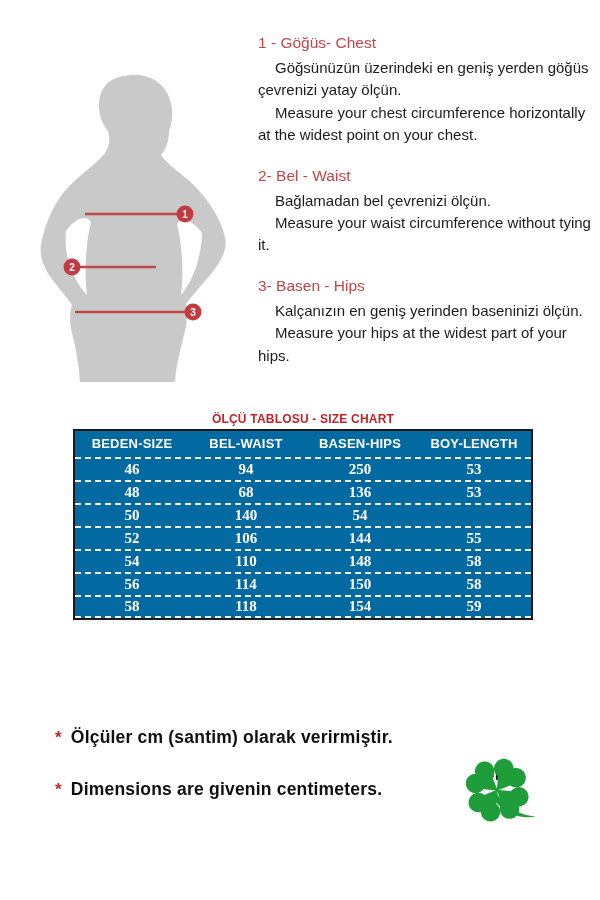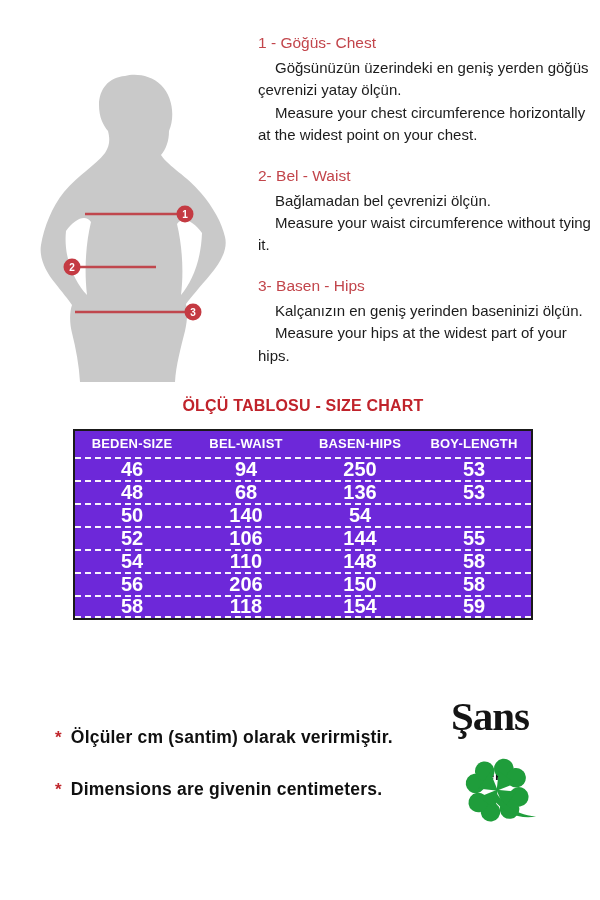--- a/index.html
+++ b/index.html
@@ -19,34 +19,34 @@
   .inst { margin:0 0 19px 0; }
   .inst-heading {
     color:#c2454b; font-size:15.5px; font-weight:400; margin:0 0 4px 0; line-height:20px;
   }
   .inst p {
     margin:0; color:#1c1c1c; font-size:15px; line-height:22.4px; text-indent:17px;
   }
 
   
   .chart-title {
-    position:absolute; left:73px; top:397px; width:460px; text-align:center;
-    color:#c0232b; font-weight:bold; font-size:16px; letter-spacing:.2px;
+    position:absolute; left:73px; top:412px; width:460px; text-align:center;
+    color:#c0232b; font-weight:bold; font-size:12px; letter-spacing:.2px;
   }
   .size-table {
     position:absolute; left:73px; top:429px; width:460px;
-    background:#6d28d9; border:2px solid #1a1a1a; box-sizing:border-box;
+    background:#0369a1; border:2px solid #1a1a1a; box-sizing:border-box;
   }
   .srow {
     display:grid; grid-template-columns:1fr 1fr 1fr 1fr;
     color:#ffffff; text-align:center; font-weight:bold;
   }
   .srow.head { font-size:13px; height:26px; line-height:26px; letter-spacing:.2px; }
-  .srow.data { font-size:20px; height:21px; line-height:21px;
-    border-top:2px dashed rgba(255,255,255,.95); }
+  .srow.data { font-size:15px; height:21px; line-height:21px;
+    border-top:2px dashed rgba(255,255,255,.95);font-family:Liberation Serif, serif; }
   .srow.data:last-child { border-bottom:2px dashed rgba(255,255,255,.95); height:19px; line-height:19px; }
 
   
   .note {
     position:absolute; left:55px; display:flex; gap:9px; align-items:baseline;
     font-weight:bold; font-size:17.5px; color:#101010; letter-spacing:.2px;
   }
   .note .star { color:#c0262c; font-size:17px; }
   .note.n1 { top:727px; }
   .note.n2 { top:779px; }
@@ -166,42 +166,41 @@
       <div>55</div>
     </div>
     <div class="srow data">
       <div>54</div>
       <div>110</div>
       <div>148</div>
       <div>58</div>
     </div>
     <div class="srow data">
       <div>56</div>
-      <div>206</div>
+      <div>114</div>
       <div>150</div>
       <div>58</div>
     </div>
     <div class="srow data">
       <div>58</div>
       <div>118</div>
       <div>154</div>
       <div>59</div>
     </div>
   </div>
 
   <div class="note n1">
     <span class="star">*</span>
     <span>Ölçüler  cm (santim) olarak verirmiştir.</span>
   </div>
   <div class="note n2">
     <span class="star">*</span>
     <span>Dimensions are givenin centimeters.</span>
   </div>
 
-  <div class="brand-name">Şans</div>
   <div class="brand-sub">Tekstil</div>
   <svg class="clover-svg" viewBox="-46 -46 94 94">
     <g fill="#1f9d3b" transform="rotate(-8)">
       <g transform="rotate(-45)">
         <circle cx="-9" cy="-25" r="11.5"></circle>
           <circle cx="9" cy="-25" r="11.5"></circle>
         <polygon points="-12,-19 12,-19 0,1"></polygon>
       </g>
       <g transform="rotate(45)">
         <circle cx="-9" cy="-25" r="11.5"></circle>

